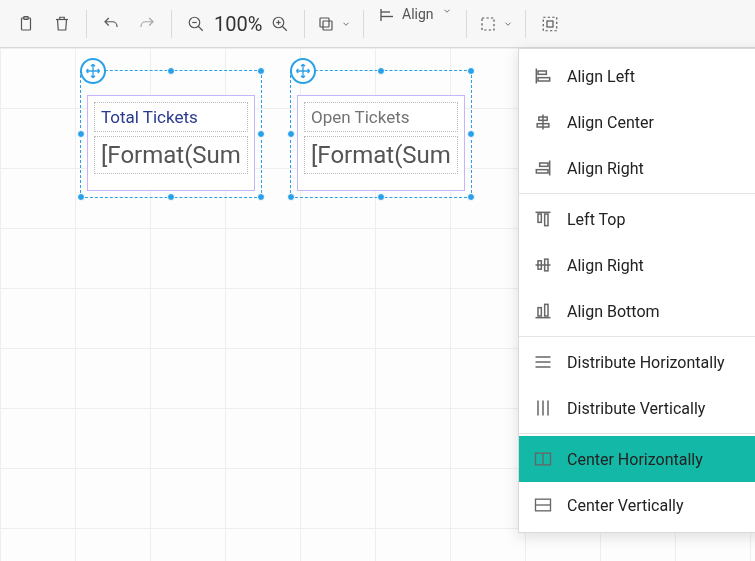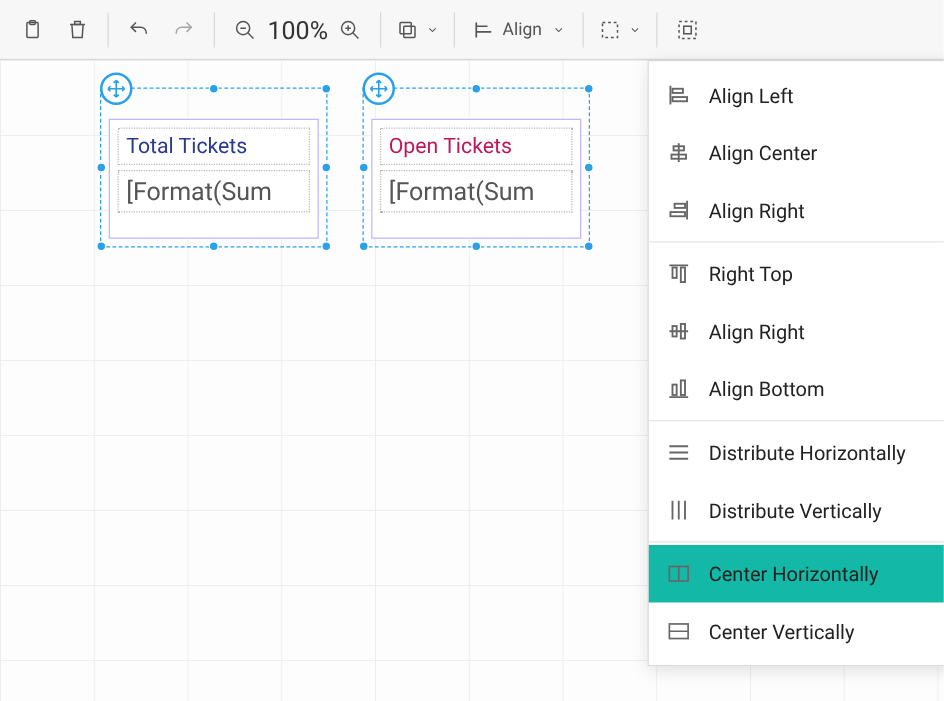--- a/index.html
+++ b/index.html
@@ -43,21 +43,20 @@
     margin: 0 6px;
   }
   .tb-zoom {
     width: 48px;
     text-align: center;
     color: #333;
     font-size: 20px;
   }
   .tb-align {
     display: flex;
-    align-items: center;
     height: 36px;
     padding: 0 8px;
     border-radius: 4px;
     color: #555;
     cursor: pointer;
     gap: 6px;
   }
   .tb-align .chev, .tb-cmb .chev { margin-left: 2px; }
   .tb-cmb {
     display: flex;
@@ -122,27 +121,27 @@
   .card .title {
     border: 1px dotted #bbb;
     padding: 4px 6px;
     font-size: 17px;
     white-space: nowrap;
     overflow: hidden;
   }
   .card .value {
     border: 1px dotted #bbb;
     padding: 4px 6px;
-    font-size: 20px;
+    font-size: 24px;
     color: #555;
     white-space: nowrap;
     overflow: hidden;
   }
   .title-blue { color: #2a3a8f; }
-  .title-red  { color: #be185d; }
+  .title-red  { color: #737373; }
 
   
   .menu {
     position: absolute;
     top: 48px;
     left: 494px;
     width: 253px;
     background: #fff;
     border: 1px solid #d9d9d9;
     box-shadow: 0 4px 14px rgba(0,0,0,.12);
@@ -326,21 +325,21 @@
   </div>
   <div class="menu-sep"></div>
   <div class="menu-item" id="align-top-item">
     <span class="menu-icon">
       <svg width="20" height="20" viewBox="0 0 24 24" fill="none" stroke="currentColor" stroke-width="1.8">
           <line x1="3" y1="4" x2="21" y2="4"></line>
           <rect x="6" y="6" width="4" height="10"></rect>
           <rect x="14" y="6" width="4" height="14"></rect>
         </svg>
     </span>
-    <span>Right Top</span>
+    <span>Left Top</span>
   </div>
   <div class="menu-item">
     <span class="menu-icon">
       <svg width="20" height="20" viewBox="0 0 24 24" fill="none" stroke="currentColor" stroke-width="1.8">
           <line x1="3" y1="12" x2="21" y2="12"></line>
           <rect x="6" y="7" width="4" height="10"></rect>
           <rect x="14" y="5" width="4" height="14"></rect>
         </svg>
     </span>
     <span>Align Right</span>

